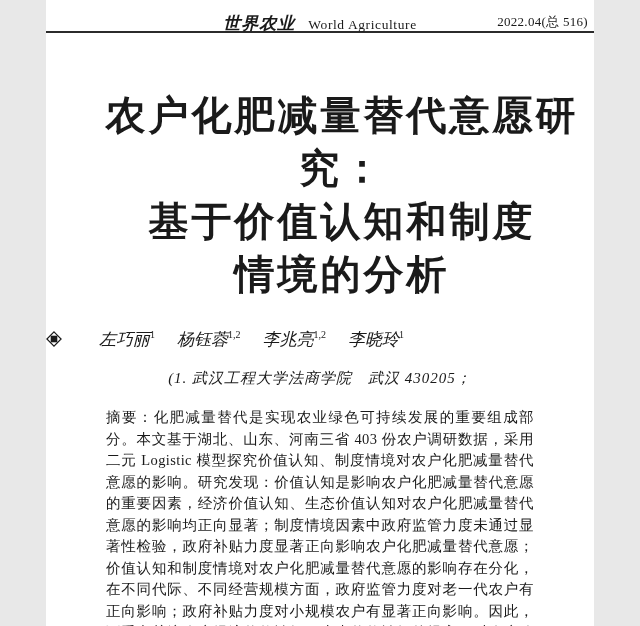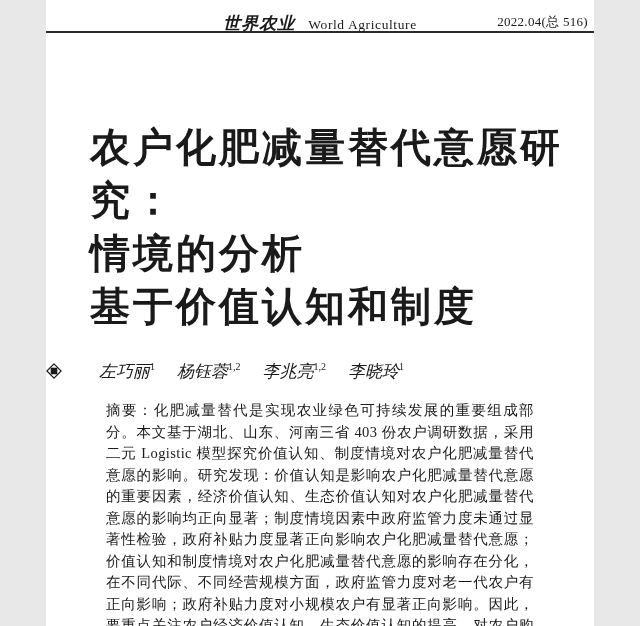--- a/index.html
+++ b/index.html
@@ -41,22 +41,22 @@
   .issue-info {
     position: absolute;
     right: 6px; top: 13px;
     font-size: 13px;
     letter-spacing: 0.3px;
     margin-left: 33px;
   }
 
   
   .title {
-    margin-top: 88px;
-    text-align: left;
+    margin-top: 56px;
+    text-align: center;
     font-family: "Liberation Sans", sans-serif;
     font-weight: bold;
     font-size: 40px;
     line-height: 53px;
     letter-spacing: 3px;
     padding-left: 44px;
   }
   .title-line { display: block; }
 
   
@@ -119,33 +119,34 @@
   <div class="header">
     <div class="logo-group">
       <span class="logo-cn">世界农业</span>
       <span class="logo-en">World Agriculture</span>
     </div>
     <div class="issue-info">2022.04(总 516)</div>
   </div>
 
   <h1 class="title">
     <span class="title-line">农户化肥减量替代意愿研究：</span>
+    <span class="title-line">基于价值认知和制度</span>
     <span class="title-line">情境的分析</span>
-    <span class="title-line">基于价值认知和制度</span>
   </h1>
 
   <div class="authors">
     <span class="ornament">
       <svg width="16" height="16" viewBox="0 0 16 16" aria-hidden="true">
         <path d="M8 0.9 L15.1 8 L8 15.1 L0.9 8 Z" fill="none" stroke="#1a1a1a" stroke-width="1.2"></path>
         <rect x="4.7" y="4.7" width="6.6" height="6.6" fill="#1a1a1a"></rect>
       </svg>
     </span><span class="author"><span>左巧丽</span><sup>1</sup></span><span class="author"><span>杨钰蓉</span><sup>1,2</sup></span><span class="author"><span>李兆亮</span><sup>1,2</sup></span><span class="author"><span>李晓玲</span><sup>1</sup></span>
   </div>
 
   <div class="affiliations">
+    <div>(1. 武汉工程大学法商学院　武汉 430205；</div>
   </div>
 
   <p class="abstract"><span class="block-label">摘要：</span><span class="kaiti">化肥减量替代是实现农业绿色可持续发展的重要组成部分。本文基于湖北、山东、河南三省 403 份农户调研数据，采用二元 Logistic 模型探究价值认知、制度情境对农户化肥减量替代意愿的影响。研究发现：价值认知是影响农户化肥减量替代意愿的重要因素，经济价值认知、生态价值认知对农户化肥减量替代意愿的影响均正向显著；制度情境因素中政府监管力度未通过显著性检验，政府补贴力度显著正向影响农户化肥减量替代意愿；价值认知和制度情境对农户化肥减量替代意愿的影响存在分化，在不同代际、不同经营规模方面，政府监管力度对老一代农户有正向影响；政府补贴力度对小规模农户有显著正向影响。因此，要重点关注农户经济价值认知、生态价值认知的提高，对农户购买绿色农业生产物资提供补贴，加强化肥减量替代宣传教育，切实提高农户参与化肥减量替代意愿，实现农业绿色可持续发展。</span></p>
 
   <p class="keywords"><span class="block-label">关键词：</span><span class="kaiti">化肥减量替代；参与意愿；价值认知；制度情境</span></p>
 
 </div>
 
 </body></html>

